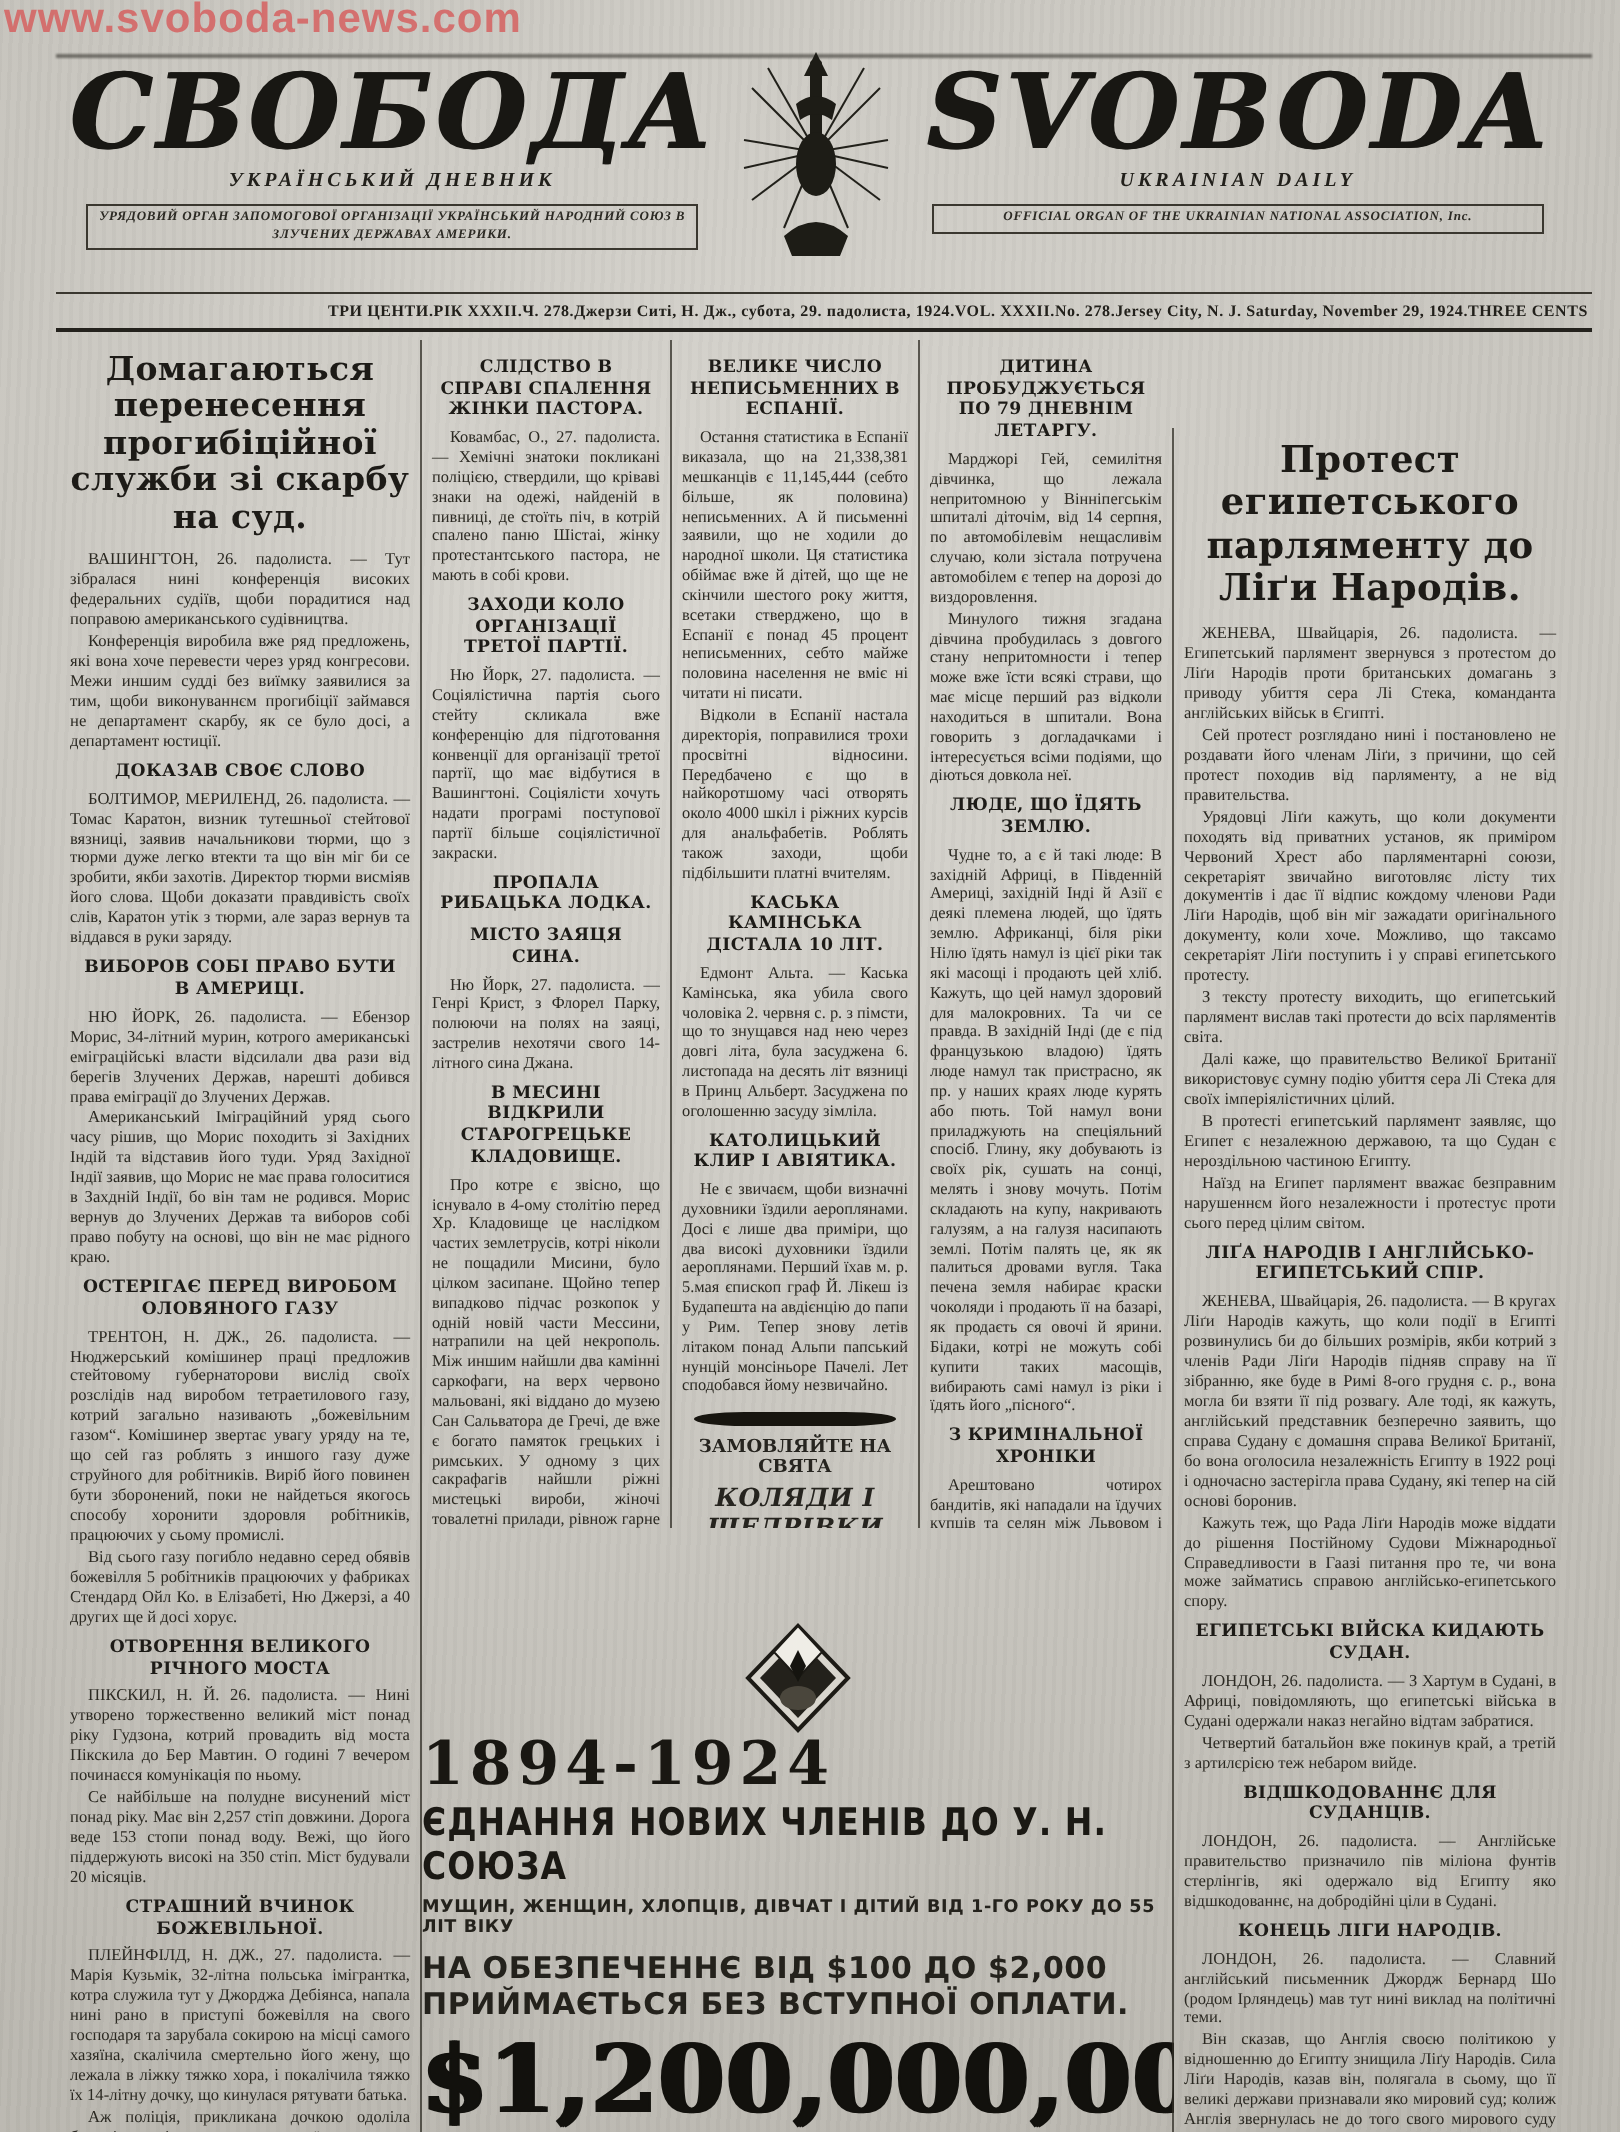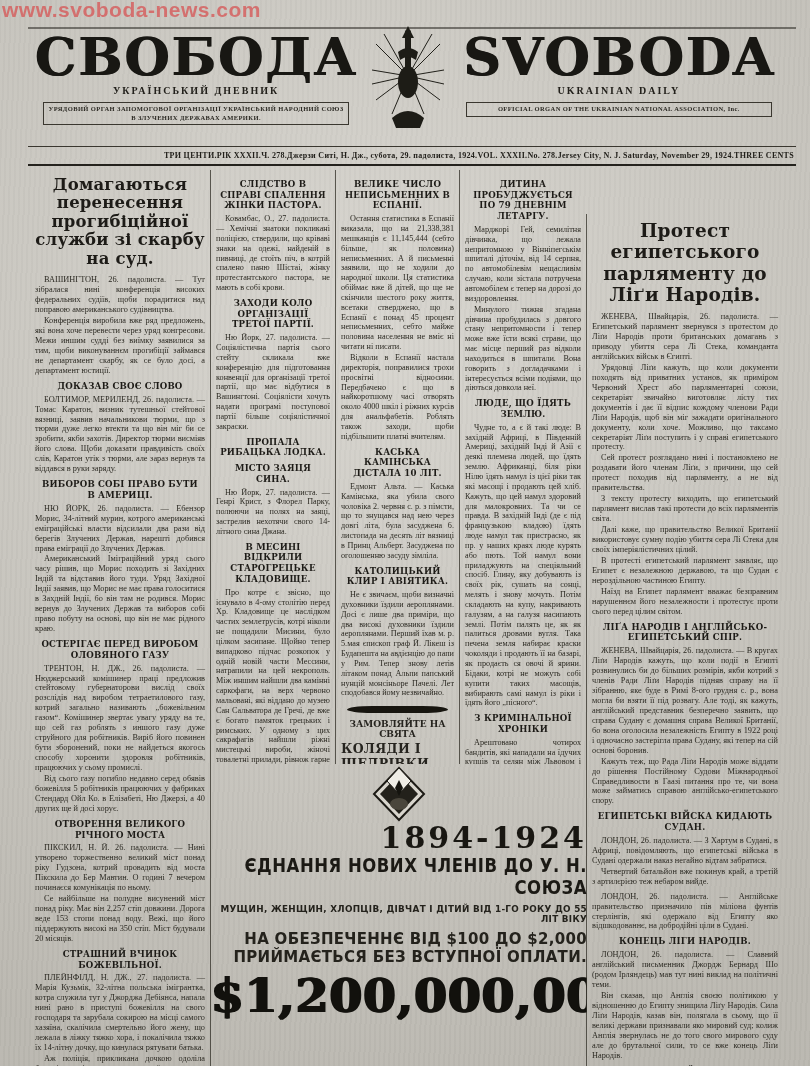--- a/index.html
+++ b/index.html
@@ -14,21 +14,21 @@
     color:#26241f;
   }
   .watermark {
     position:absolute; top:-2px; left:2px;
     font-family:"Liberation Sans", sans-serif; font-weight:bold;
     font-size:21px; color:rgba(214,90,90,.8); letter-spacing:.5px;
   }
   .scan-line { position:absolute; left:28px; right:14px; top:27px; height:2px; background:rgba(40,38,33,.55); filter:blur(.4px); }
 
   
-  .masthead { position:absolute; top:32px; left:30px; right:25px; height:106px; }
+  .masthead { position:absolute; top:32px; left:30px; right:25px; height:106px;font-style:italic; }
   .mast-col { position:absolute; top:0; width:44%; text-align:center; }
   .mast-left { left:0; } .mast-right { right:0; }
   .mast-title { font-family:"DejaVu Serif", serif; font-weight:900; font-size:52px; line-height:.95; letter-spacing:2px; color:#181713; text-shadow:1px 0 0 #181713; }
   .mast-sub { font-weight:bold; font-size:10px; letter-spacing:2px; margin-top:4px; color:#22201b; }
   .mast-box { margin:6px auto 0; border:1px solid #3a372f; padding:2px 4px; font-size:6.5px; font-weight:bold; letter-spacing:.4px; width:92%; line-height:1.25; color:#2c2a24; }
   .mast-emblem { position:absolute; left:50%; top:-6px; transform:translateX(-50%); }
 
   
   .dateline {
     position:absolute; top:146px; left:28px; right:14px; height:20px;
@@ -36,39 +36,39 @@
     display:flex; align-items:center; justify-content:flex-end;
     font-size:8px; font-weight:bold; letter-spacing:.3px; padding:0 2px; color:#22201b;
   }
   .dateline span { white-space:nowrap; }
 
   
   .main { position:absolute; top:170px; left:30px; right:25px; bottom:0; display:flex; }
   .col { overflow:hidden; padding:4px 5px 0 5px; }
   .col-rule { border-right:1px solid rgba(48,45,38,.75); }
   .col1 { width:181px; }
-  .mid  { width:376px; display:flex; flex-direction:column; }
+  .mid  { width:376px; display:flex; flex-direction:column;gap:45px; }
   .midrow { display:flex; height:594px; }
   .col2 { width:125px; } .col3 { width:124px; } .col4 { width:126px; }
   .col5 { width:197px;margin-top:44px; }
 
   article { margin-bottom:5px; }
   .head { font-family:"DejaVu Serif", serif; font-weight:bold; text-align:center; font-size:8.6px; letter-spacing:.2px; margin:5px 2px 3px; line-height:1.25; color:#1d1b17; }
   .lead { font-size:16.5px; line-height:1.12; margin:2px 0 7px; }
   .lead-right { font-size:18.5px; line-height:1.15; margin:2px 0 7px; }
   .col p { font-size:8.2px; line-height:1.2; text-align:justify; text-indent:9px; margin-bottom:1px; color:#2b2922; }
   .col5 p, .col1 p { font-size:8.3px; }
 
   
   .divider-lens { height:7px; margin:8px 6px 6px; background:#17150f; border-radius:50%/100%; }
   .order-head { font-family:"DejaVu Serif", serif; font-weight:bold; text-align:center; font-size:9px; margin:2px 0; }
-  .order-title { font-family:"DejaVu Serif", serif; font-weight:900; font-size:12.5px; margin:2px 0 8px; letter-spacing:.3px; }
-
-  
-  .jubilee { flex:1; text-align:right; padding-top:2px; border-top:none; overflow:hidden; }
+  .order-title { font-family:"DejaVu Serif", serif; font-weight:900; text-align:center; font-size:12.5px; margin:2px 0 8px; letter-spacing:.3px;font-style:italic; }
+
+  
+  .jubilee { flex:1; text-align:left; padding-top:2px; border-top:none; overflow:hidden; }
   .jub-emblem { margin:0 auto; display:block; }
   .jub-years { font-family:"DejaVu Serif", serif; font-weight:900; font-size:30px; letter-spacing:3px; line-height:1.05; color:#191712; }
   .jub-title { font-family:"DejaVu Serif", serif; font-weight:900; font-size:33px; line-height:1.1; color:#161410; }
   .jub-line1 { font-family:"DejaVu Sans", sans-serif; font-weight:900; font-size:16.5px; letter-spacing:.5px; margin-top:4px; color:#1b1914; transform:scaleY(1.15); }
   .jub-line2 { font-family:"DejaVu Sans", sans-serif; font-weight:bold; font-size:8.8px; margin-top:8px; letter-spacing:.3px; color:#24221c; }
   .jub-line3 { font-family:"DejaVu Sans", sans-serif; font-weight:bold; font-size:15px; margin-top:6px; letter-spacing:.3px; color:#24221c; }
   .jub-amount { font-family:"DejaVu Serif", serif; font-weight:900; font-size:47px; letter-spacing:1px; line-height:1.0; margin-top:6px; color:#12110d; text-shadow:1.2px 0 0 #12110d, -1.2px 0 0 #12110d; }
 </style>
 </head>
 <body>
@@ -234,38 +234,39 @@
         <div class="jub-line3">НА ОБЕЗПЕЧЕННЄ ВІД $100 ДО $2,000 ПРИЙМАЄТЬСЯ БЕЗ ВСТУПНОЇ ОПЛАТИ.</div>
         <div class="jub-amount">$1,200,000,00</div>
 
       </div>
     </div>
 
     <section class="col col5" style="border-left:1px solid rgba(48,45,38,.75); margin-left:-1px;">
         <article>
           <h2 class="head lead-right">Протест египетського парляменту до Ліґи Народів.</h2>
           <p>ЖЕНЕВА, Швайцарія, 26. падолиста. — Египетський парлямент звернувся з протестом до Ліґи Народів проти британських домагань з приводу убиття сера Лі Стека, команданта англійських військ в Єгипті.</p>
+          <p>Сей протест розглядано нині і постановлено не роздавати його членам Ліґи, з причини, що сей протест походив від парляменту, а не від правительства.</p>
           <p>Урядовці Ліґи кажуть, що коли документи походять від приватних установ, як приміром Червоний Хрест або парляментарні союзи, секретаріят звичайно виготовляє лісту тих документів і дає її відпис кождому членови Ради Ліґи Народів, щоб він міг зажадати оригінального документу, коли хоче. Можливо, що таксамо секретаріят Ліґи поступить і у справі египетського протесту.</p>
-          <p>Сей протест розглядано нині і постановлено не роздавати його членам Ліґи, з причини, що сей протест походив від парляменту, а не від правительства.</p>
           <p>З тексту протесту виходить, що египетський парлямент вислав такі протести до всіх парляментів світа.</p>
           <p>Далі каже, що правительство Великої Британії використовує сумну подію убиття сера Лі Стека для своїх імперіялістичних цілий.</p>
           <p>В протесті египетський парлямент заявляє, що Египет є незалежною державою, та що Судан є нероздільною частиною Египту.</p>
           <p>Наїзд на Египет парлямент вважає безправним нарушеннєм його незалежности і протестує проти сього перед цілим світом.</p>
         </article>
         <article>
           <h2 class="head ">ЛІҐА НАРОДІВ І АНГЛІЙСЬКО-ЕГИПЕТСЬКИЙ СПІР.</h2>
           <p>ЖЕНЕВА, Швайцарія, 26. падолиста. — В кругах Ліґи Народів кажуть, що коли події в Египті розвинулись би до більших розмірів, якби котрий з членів Ради Ліґи Народів підняв справу на її зібранню, яке буде в Римі 8-ого грудня с. р., вона могла би взяти її під розвагу. Але тоді, як кажуть, англійський представник безперечно заявить, що справа Судану є домашня справа Великої Британії, бо вона оголосила незалежність Египту в 1922 році і одночасно застерігла права Судану, які тепер на сій основі боронив.</p>
           <p>Кажуть теж, що Рада Ліґи Народів може віддати до рішення Постійному Судови Міжнародньої Справедливости в Гаазі питання про те, чи вона може займатись справою англійсько-египетського спору.</p>
         </article>
         <article>
           <h2 class="head ">ЕГИПЕТСЬКІ ВІЙСКА КИДАЮТЬ СУДАН.</h2>
           <p>ЛОНДОН, 26. падолиста. — З Хартум в Судані, в Африці, повідомляють, що египетські війська в Судані одержали наказ негайно відтам забратися.</p>
           <p>Четвертий батальйон вже покинув край, а третій з артилєрією теж небаром вийде.</p>
         </article>
         <article>
+          <h2 class="head ">ВІДШКОДОВАННЄ ДЛЯ СУДАНЦІВ.</h2>
           <p>ЛОНДОН, 26. падолиста. — Англійське правительство призначило пів міліона фунтів стерлінгів, які одержало від Египту яко відшкодованнє, на добродійні ціли в Судані.</p>
         </article>
         <article>
           <h2 class="head ">КОНЕЦЬ ЛІГИ НАРОДІВ.</h2>
           <p>ЛОНДОН, 26. падолиста. — Славний англійський письменник Джордж Бернард Шо (родом Ірляндець) мав тут нині виклад на політичні теми.</p>
           <p>Він сказав, що Англія своєю політикою у відношенню до Египту знищила Ліґу Народів. Сила Ліґи Народів, казав він, полягала в сьому, що її великі держави признавали яко мировий суд; колиж Англія звернулась не до того свого мирового суду але до брутальної сили, то се вже конець Ліґи Народів.</p>
         </article>
         <article>
           <h2 class="head ">І ПРОТИ ФРАНЦІЇ БУНТУЮТЬСЯ В АФРИЦІ.</h2>
         </article>

